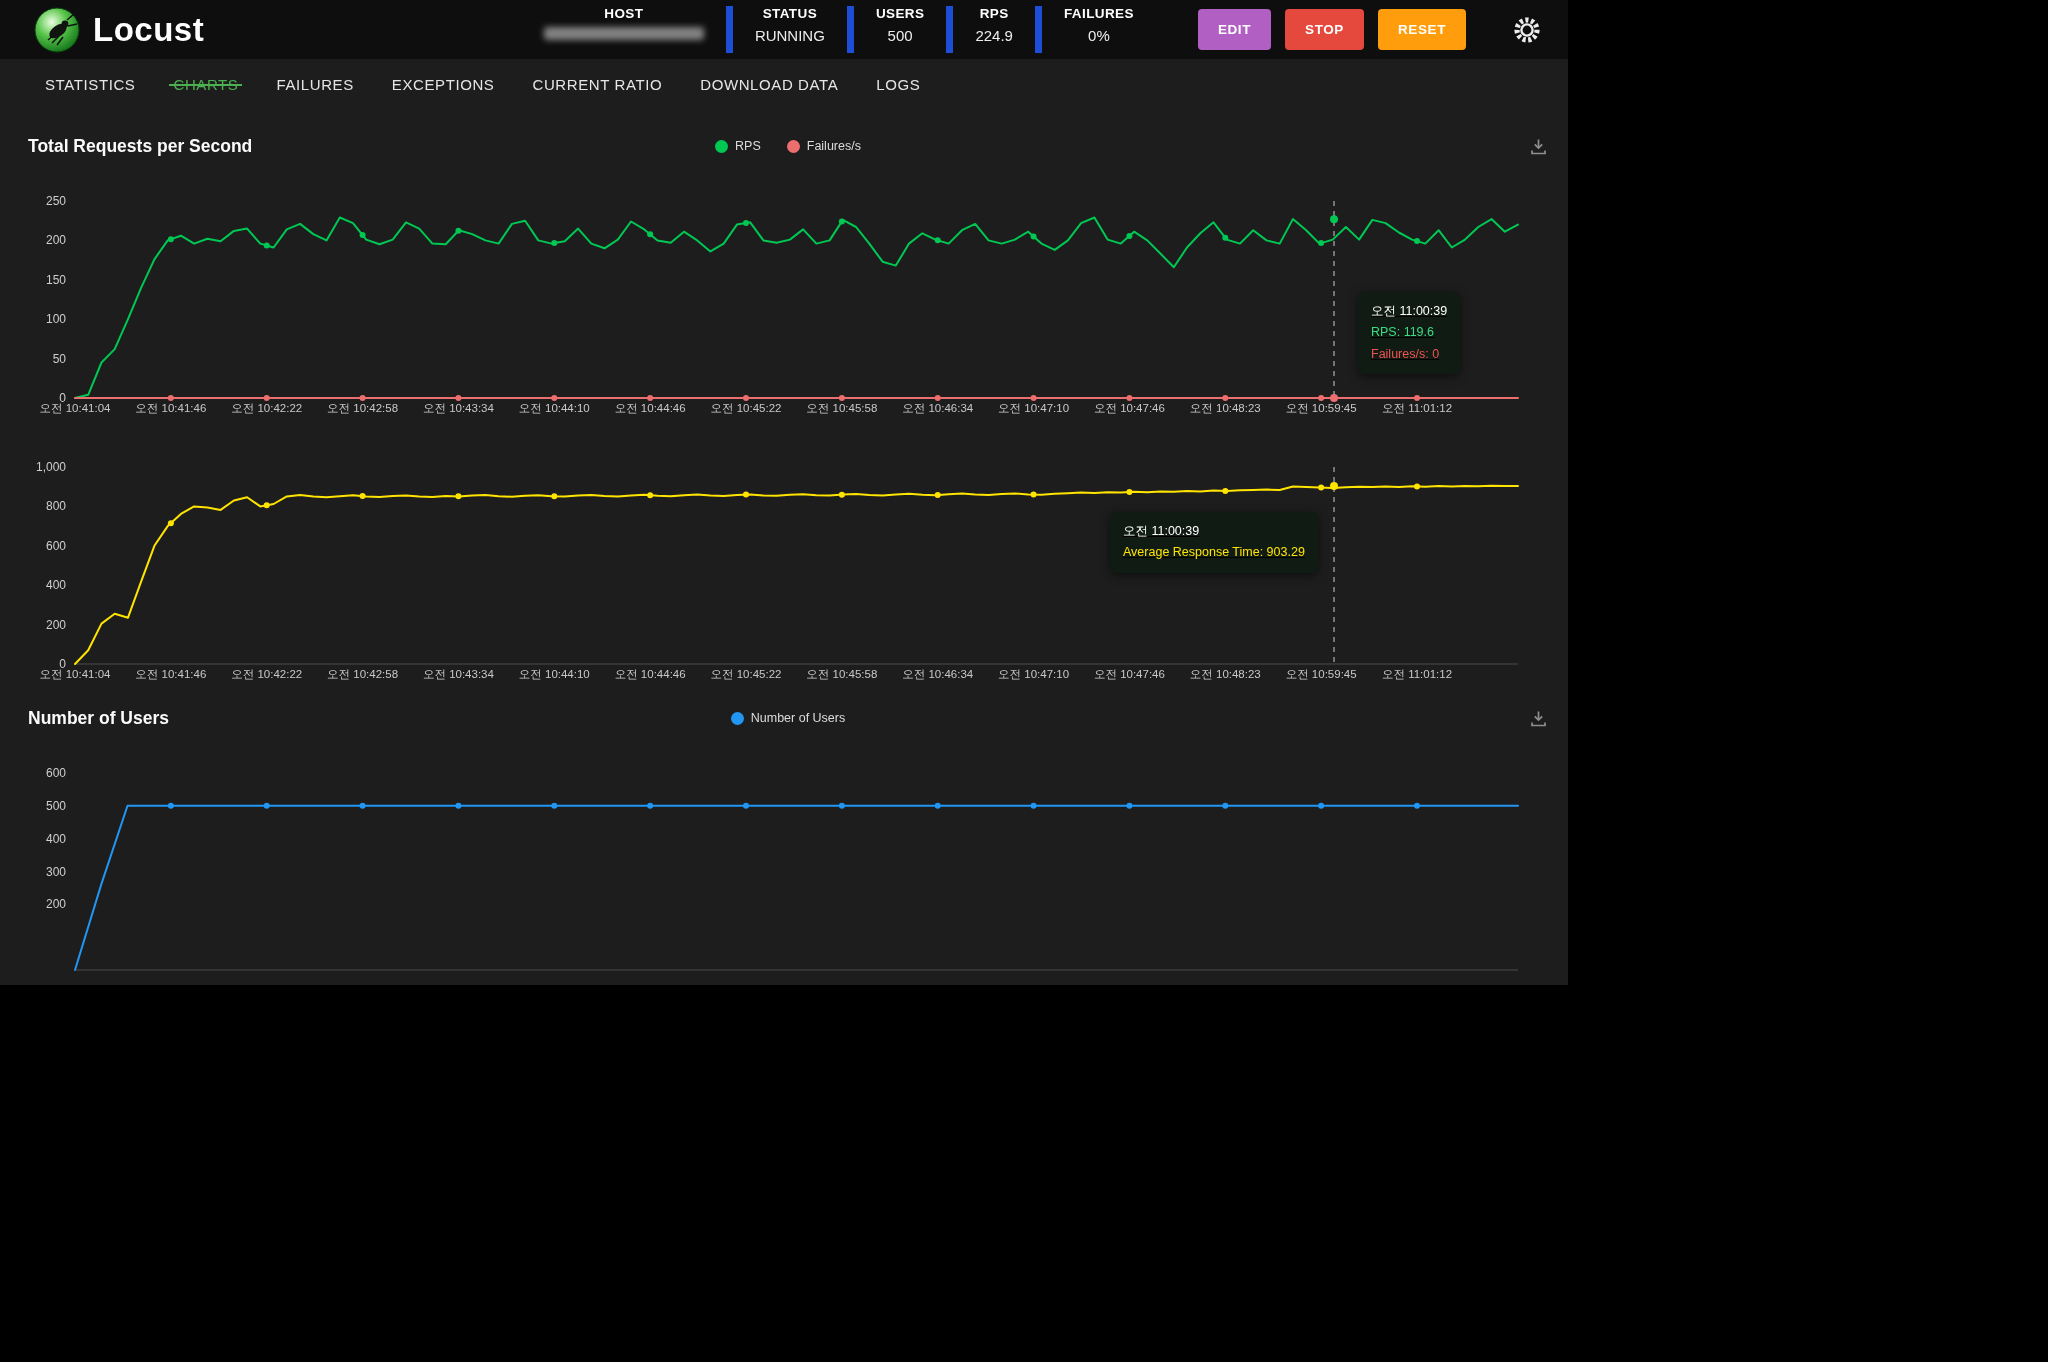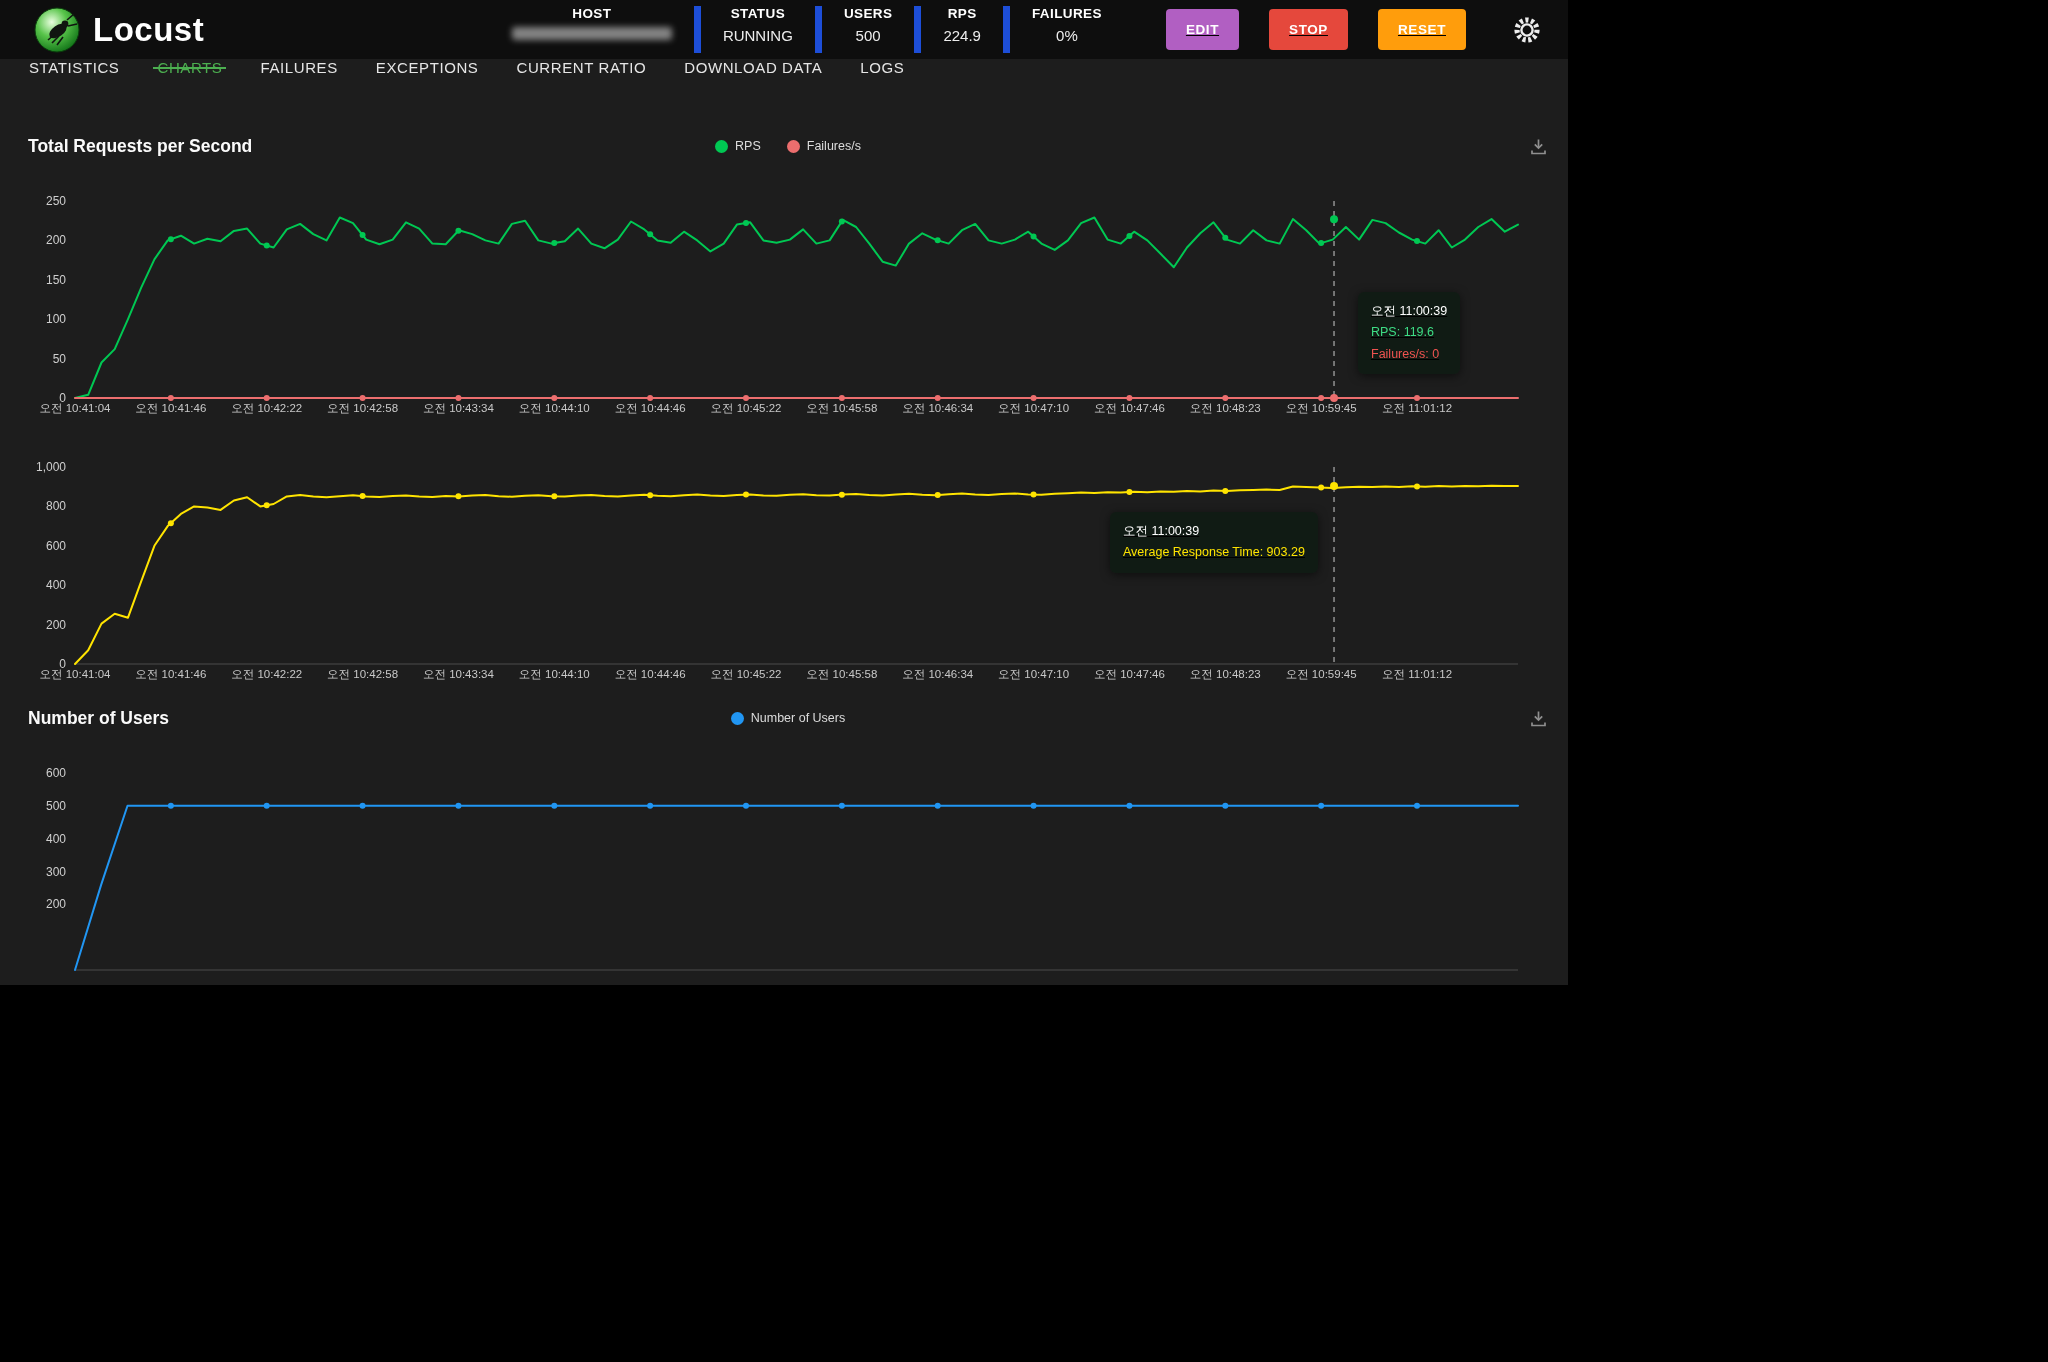--- a/index.html
+++ b/index.html
@@ -12,27 +12,27 @@
   
   .topbar{ height:59px; background:#0e0e0e; display:flex; align-items:center; }
   .brand{ display:flex; align-items:center; gap:13px; padding-left:34px; }
   .brand-name{ color:#fff; font-size:33px; font-weight:700; letter-spacing:.5px; }
   .stats{ display:flex; align-items:stretch; margin-left:auto; height:100%; padding:6px 0; }
   .stat{ display:flex; flex-direction:column; justify-content:flex-start; align-items:center; gap:6px; padding:0 22px; }
   .stat + .stat{ border-left:7px solid #1d4ed8; }
   .stat-label{ color:#fff; font-weight:700; font-size:13.5px; letter-spacing:.4px; }
   .stat-value{ color:#ededed; font-size:15px; }
   .blur-pill{ width:160px; height:13px; border-radius:3px; background:#909090; filter:blur(3px); opacity:.9; }
-  .actions{ display:flex; align-items:flex-start; gap:30px; margin-left:42px;text-decoration:underline; }
+  .actions{ display:flex; align-items:flex-start; gap:14px; margin-left:42px; }
   .btn{ border:none; border-radius:4px; color:#fff; font-weight:700; font-size:13.5px;
         letter-spacing:.6px; padding:13px 20px; cursor:pointer; font-family:inherit; }
   .gear-wrap{ margin-left:46px; margin-right:26px; display:flex; align-items:center; cursor:pointer; }
 
   
-  .tabbar{ height:51px; display:flex; align-items:flex-start; padding-left:10px; background:#1d1d1d; }
+  .tabbar{ height:51px; display:flex; align-items:center; padding-left:26px; background:#1d1d1d; }
   .tab{ display:flex; align-items:center; padding:0 19px; color:#e6e6e6; font-size:15px;
         letter-spacing:.6px; position:relative; cursor:pointer; }
   .tab.active{ color:var(--green); }
   .tab.active::after{ content:""; position:absolute; left:15px; right:15px; bottom:7px; height:2px; background:currentColor; }
 
   
   main{ padding-top:16px; }
   .chart{ margin:0 20px 0 28px; }
   .chart + .chart{ margin-top:16px; }
   .chart-head{ position:relative; height:40px; display:flex; align-items:center; }

